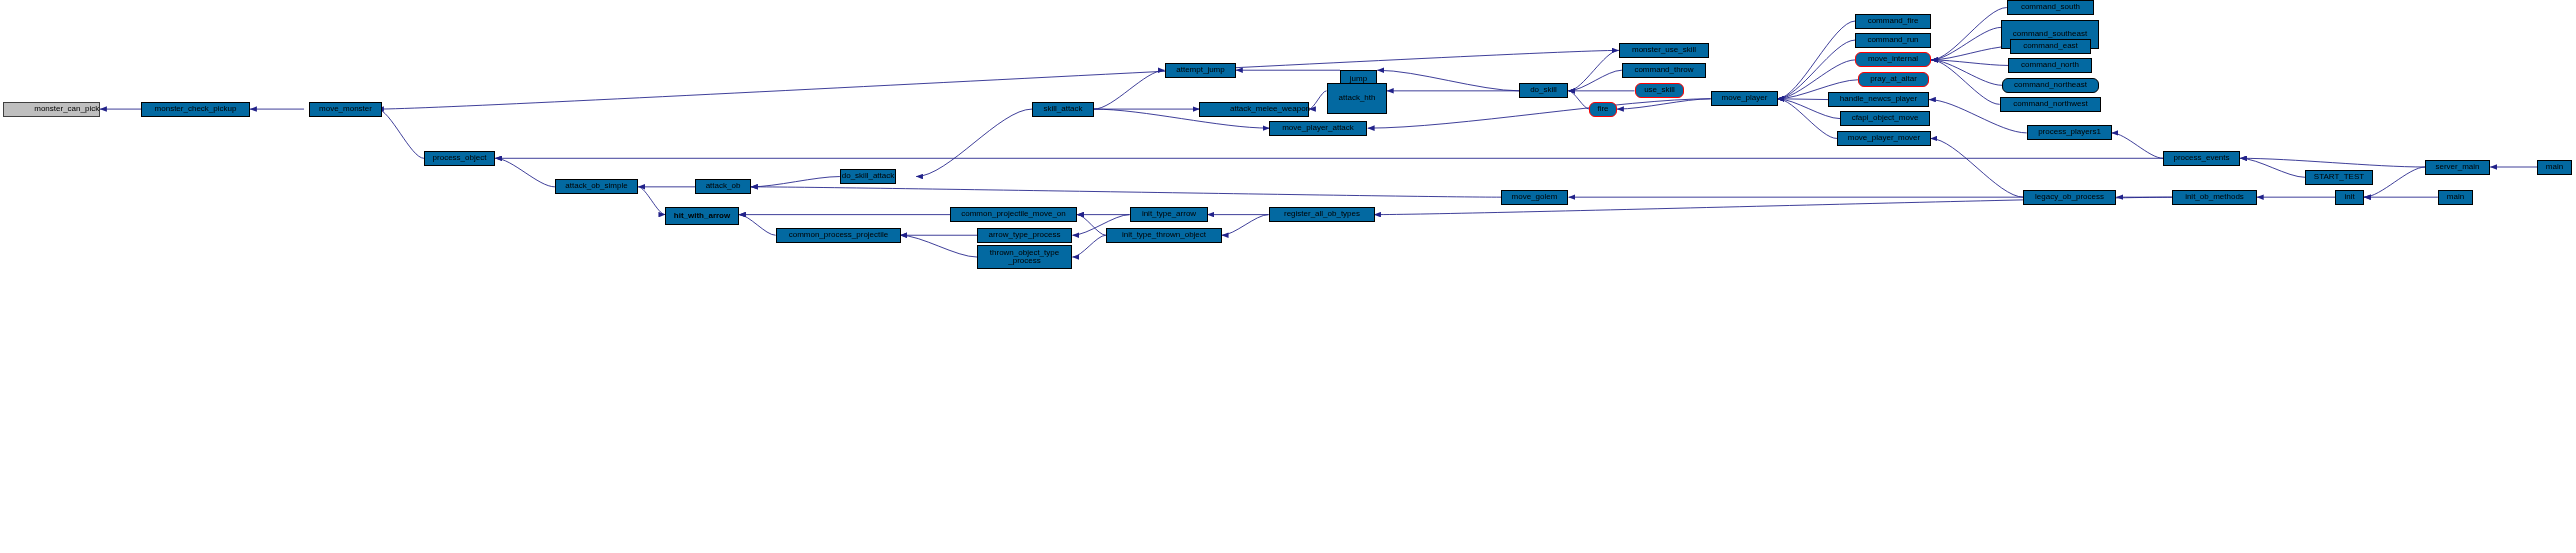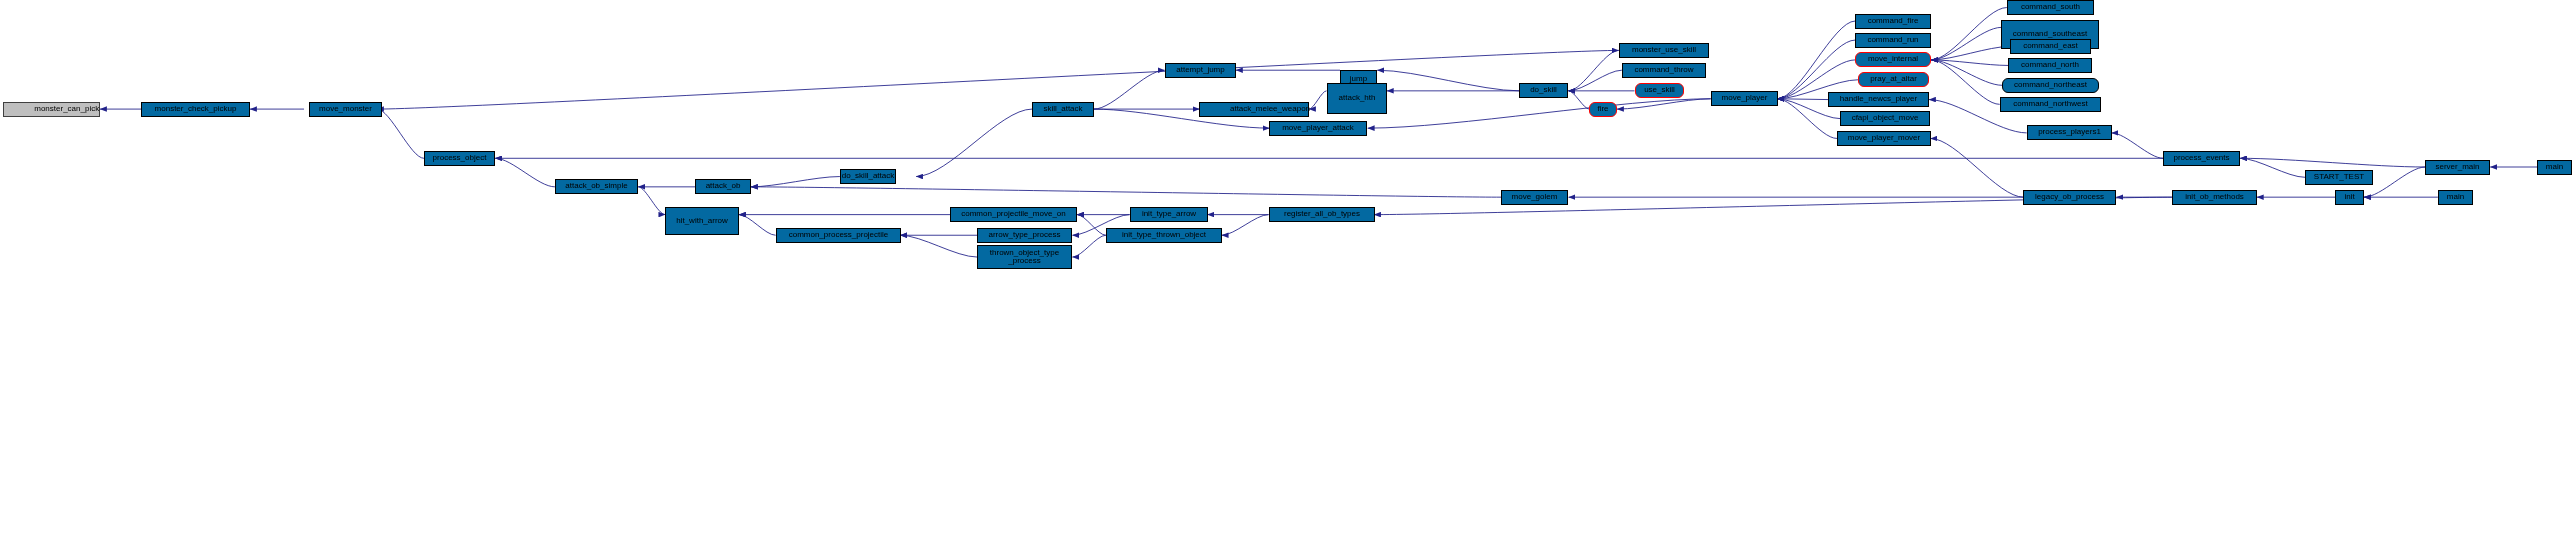--- a/index.html
+++ b/index.html
@@ -136,21 +136,21 @@
   </svg>
   <div id="node-layer">
       <div class="gnode highlight" style="left: 3.2px; top: 102px; width: 97px; height: 15px;"><span class="nlabel">monster_can_pick</span></div>
       <div class="gnode" style="left: 141px; top: 102px; width: 109px; height: 15px;"><span class="nlabel">monster_check_pickup</span></div>
       <div class="gnode" style="left: 309px; top: 102px; width: 73px; height: 15px;"><span class="nlabel">move_monster</span></div>
       <div class="gnode" style="left: 424px; top: 151px; width: 71px; height: 15px;"><span class="nlabel">process_object</span></div>
       <div class="gnode" style="left: 555px; top: 179px; width: 83px; height: 15px;"><span class="nlabel">attack_ob_simple</span></div>
       <div class="gnode" style="left: 695px; top: 179px; width: 56px; height: 15px;"><span class="nlabel">attack_ob</span></div>
       <div class="gnode" style="left: 840px; top: 169px; width: 56px; height: 15px;"><span class="nlabel">do_skill_attack</span></div>
       <div class="gnode" style="left: 1032px; top: 102px; width: 62px; height: 15px;"><span class="nlabel">skill_attack</span></div>
-      <div class="gnode" style="left: 665px; top: 207px; width: 74px; height: 28px;"><span class="nlabel">hit_with_arrow</span></div>
+      <div class="gnode" style="left: 665px; top: 207px; width: 74px; height: 18px; font-weight: bold;"><span class="nlabel">hit_with_arrow</span></div>
       <div class="gnode" style="left: 776px; top: 228px; width: 125px; height: 15px;"><span class="nlabel">common_process_projectile</span></div>
       <div class="gnode" style="left: 950px; top: 207px; width: 127px; height: 15px;"><span class="nlabel">common_projectile_move_on</span></div>
       <div class="gnode" style="left: 977px; top: 228px; width: 95px; height: 15px;"><span class="nlabel">arrow_type_process</span></div>
       <div class="gnode" style="left: 977px; top: 245px; width: 95px; height: 24px;"><span class="nlabel">thrown_object_type
 _process</span></div>
       <div class="gnode" style="left: 1130px; top: 207px; width: 78px; height: 15px;"><span class="nlabel">init_type_arrow</span></div>
       <div class="gnode" style="left: 1106px; top: 228px; width: 116px; height: 15px;"><span class="nlabel">init_type_thrown_object</span></div>
       <div class="gnode" style="left: 1269px; top: 207px; width: 106px; height: 15px;"><span class="nlabel">register_all_ob_types</span></div>
       <div class="gnode" style="left: 1501px; top: 190px; width: 67px; height: 15px;"><span class="nlabel">move_golem</span></div>
       <div class="gnode" style="left: 1165px; top: 63px; width: 71px; height: 15px;"><span class="nlabel">attempt_jump</span></div>

